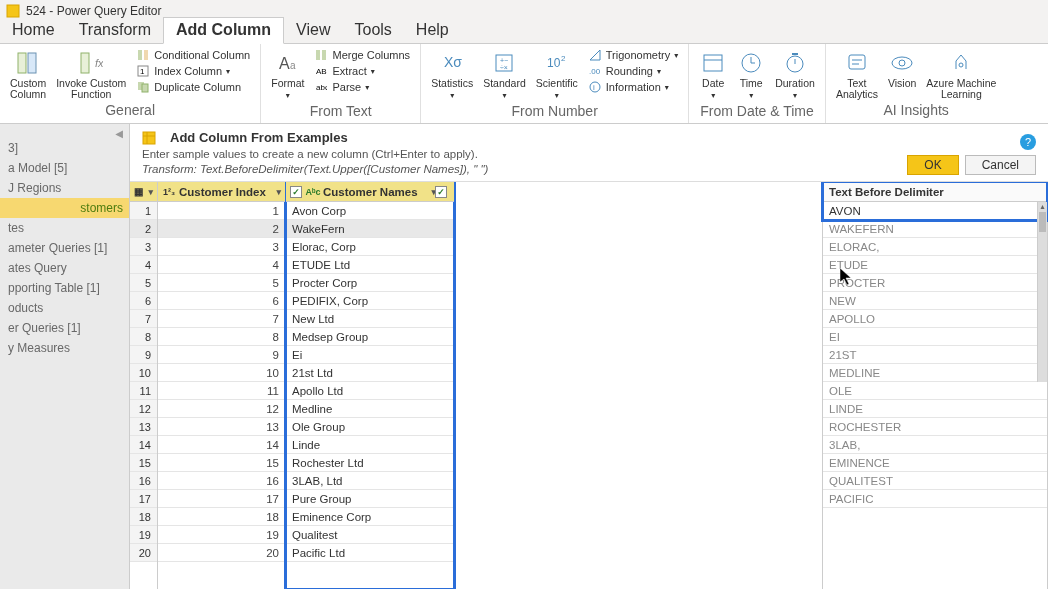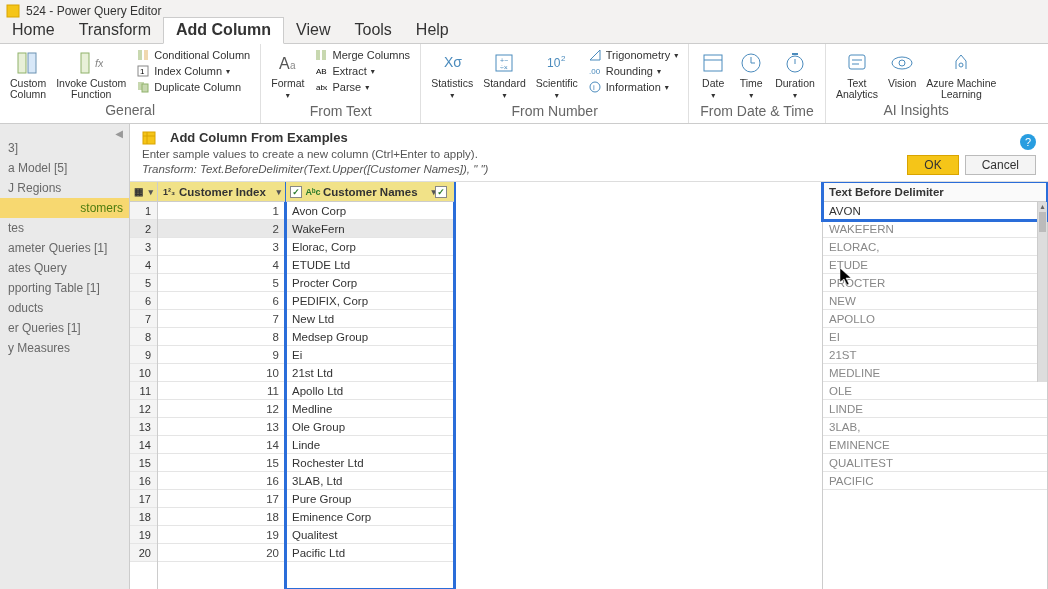--- a/index.html
+++ b/index.html
@@ -469,20 +469,21 @@
             <div class="result-cell">ELORAC,</div>
             <div class="result-cell">ETUDE</div>
             <div class="result-cell">PROCTER</div>
             <div class="result-cell">NEW</div>
             <div class="result-cell">APOLLO</div>
             <div class="result-cell">EI</div>
             <div class="result-cell">21ST</div>
             <div class="result-cell">MEDLINE</div>
             <div class="result-cell">OLE</div>
             <div class="result-cell">LINDE</div>
+            <div class="result-cell">ROCHESTER</div>
             <div class="result-cell">3LAB,</div>
             <div class="result-cell">EMINENCE</div>
             <div class="result-cell">QUALITEST</div>
             <div class="result-cell">PACIFIC</div>
           </div>
         <div class="scroll-ind">
           <div class="arrow" style="top:0;">▴</div>
           <div class="thumb"></div>
         </div>
       </div>

